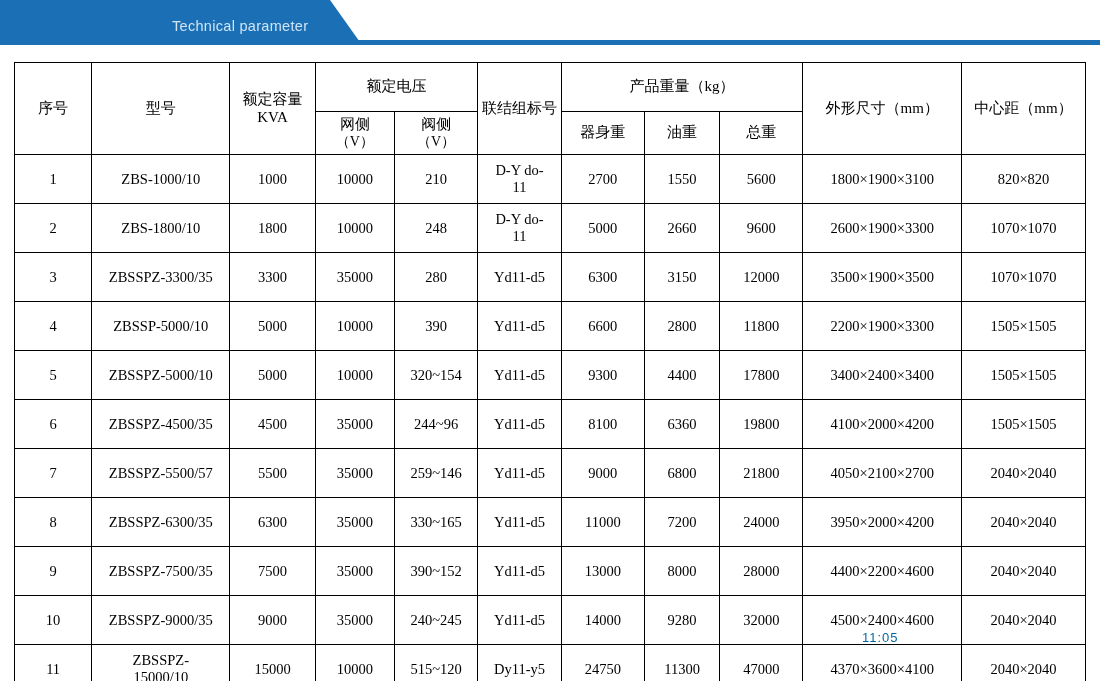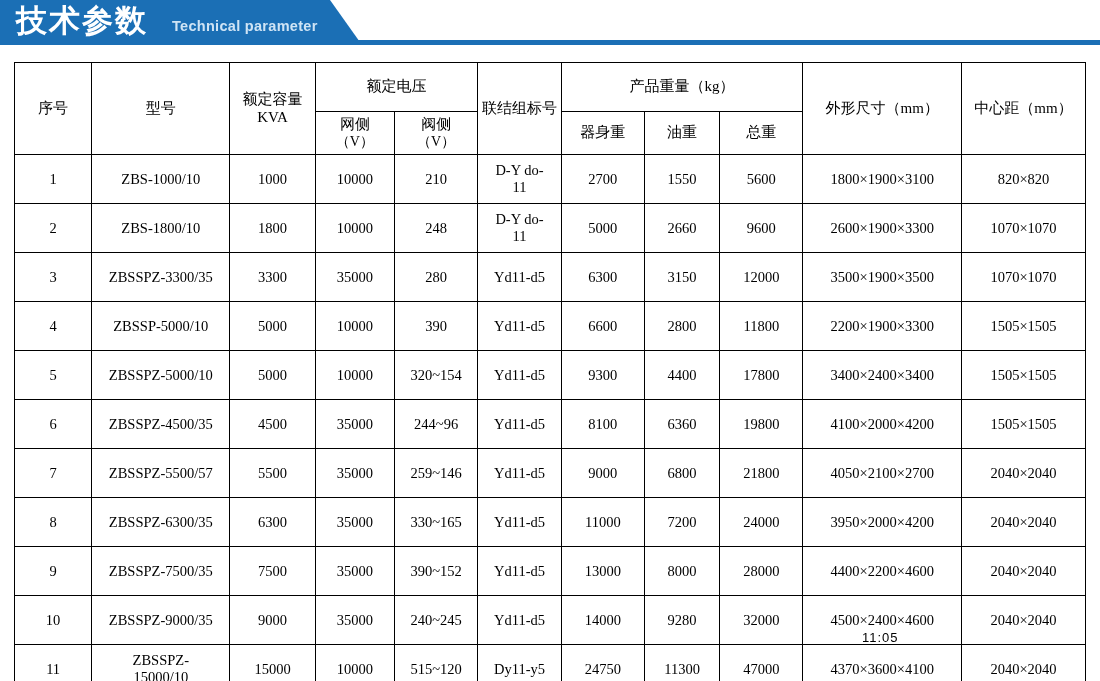--- a/index.html
+++ b/index.html
@@ -49,21 +49,21 @@
     color: #ffffff;
     letter-spacing: 2px;
     line-height: 38px;
   }
   .header-title-en {
     position: absolute;
     left: 172px;
     top: 16px;
     font-family: "Liberation Sans", sans-serif;
     font-size: 14.5px;
-    font-weight: bold;
+    font-weight: normal;
     color: #cfe4f5;
     letter-spacing: 0.3px;
     line-height: 20px;
   }
 
   
   .table-wrap {
     position: absolute;
     left: 14px;
     top: 62px;
@@ -108,31 +108,30 @@
   .sub { font-size: 14px; }
   .model-two-line { line-height: 1.25; }
 
   
   .artifact {
     position: absolute;
     left: 862px;
     top: 630px;
     font-family: "Liberation Sans", sans-serif;
     font-size: 13px;
-    color: #000000;
+    color: #0369a1;
     letter-spacing: 1px;
   }
 </style>
 </head>
 <body>
 
 <div class="header">
   <div class="header-shape"></div>
   <div class="header-bar"></div>
-  <div class="header-title-cn">技术参数</div>
   <div class="header-title-en">Technical parameter</div>
 </div>
 
 <div class="table-wrap">
   <table class="spec">
     <colgroup>
       <col class="c-no">
         <col class="c-model">
         <col class="c-kva">
         <col class="c-net">

